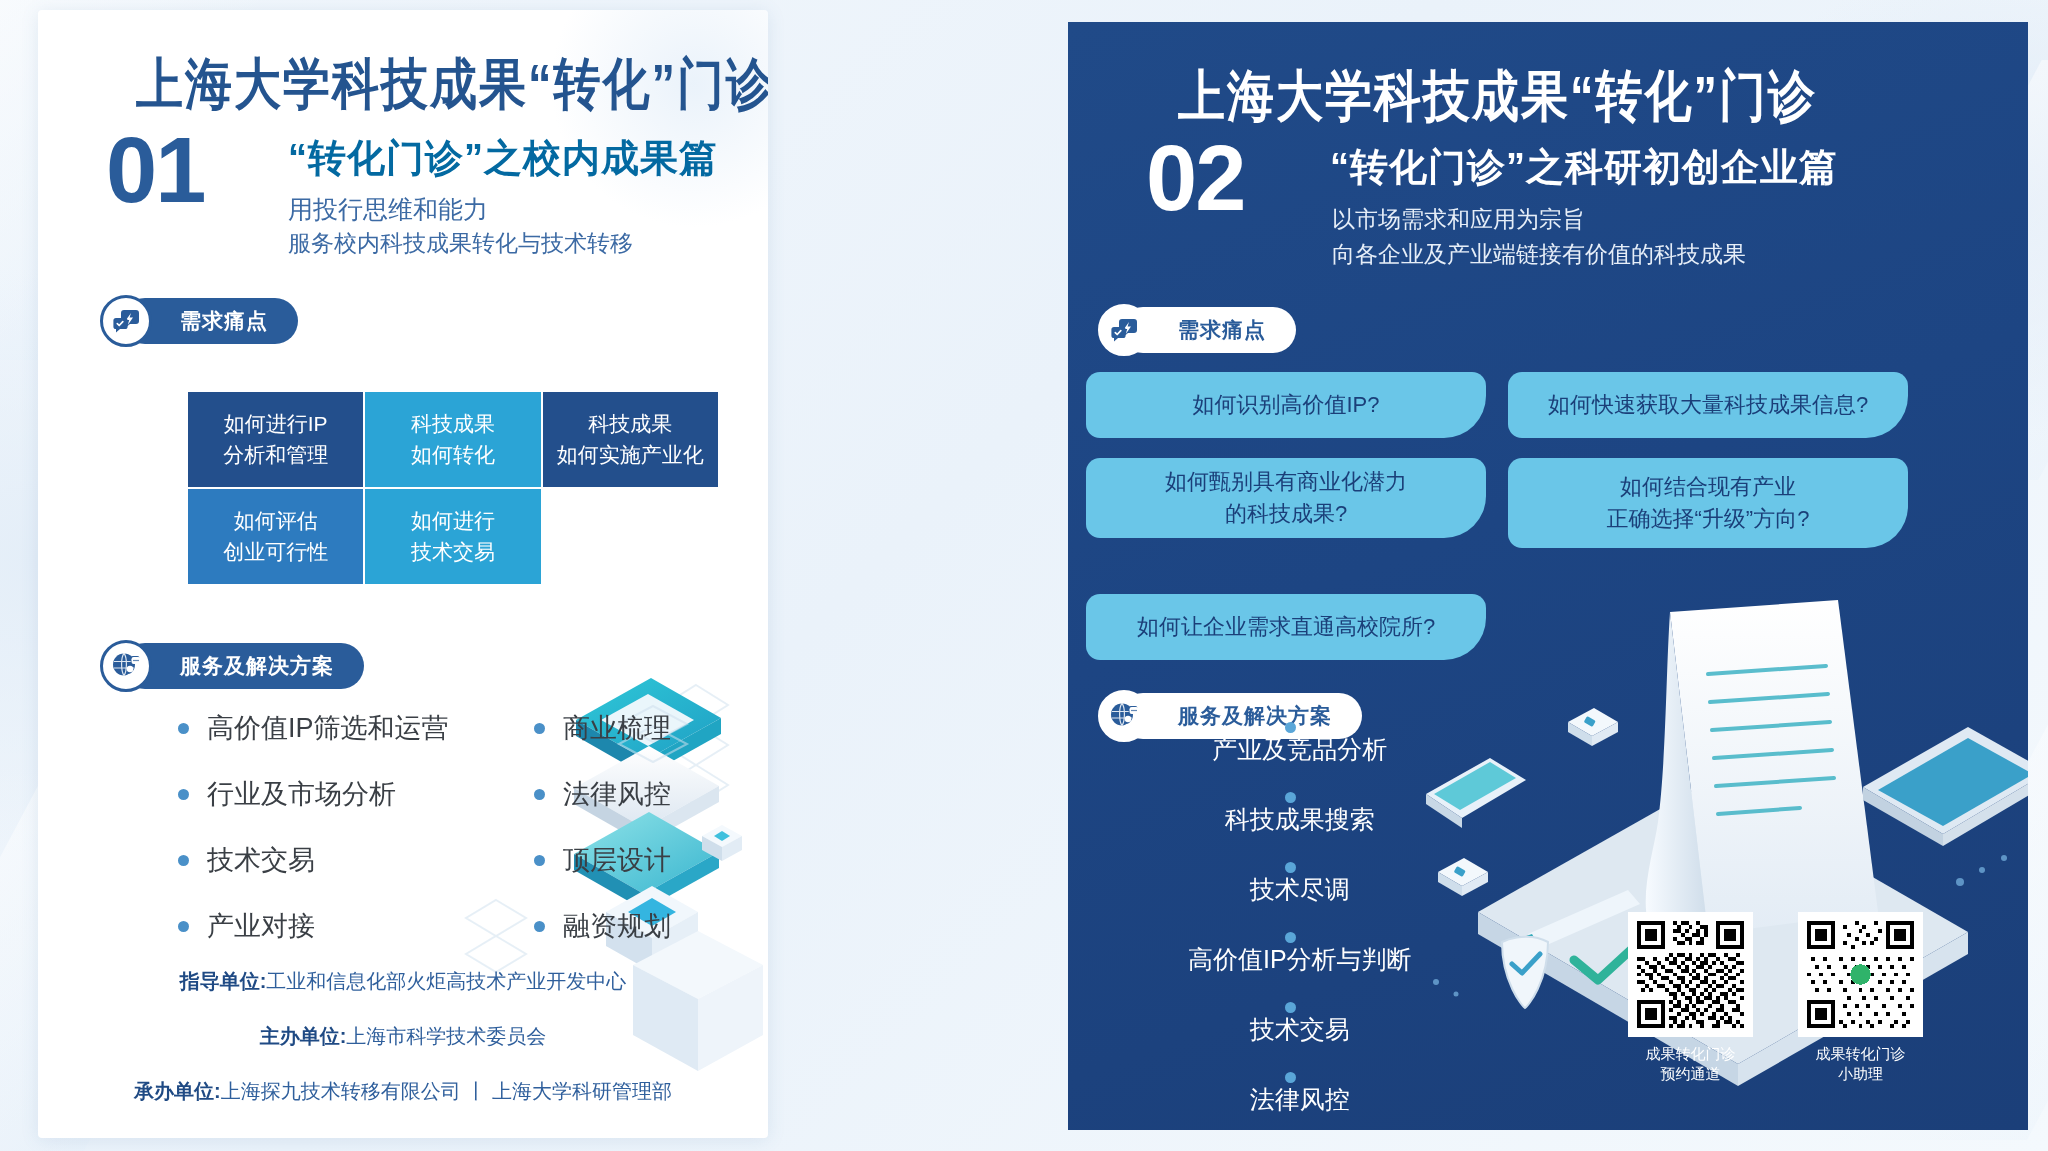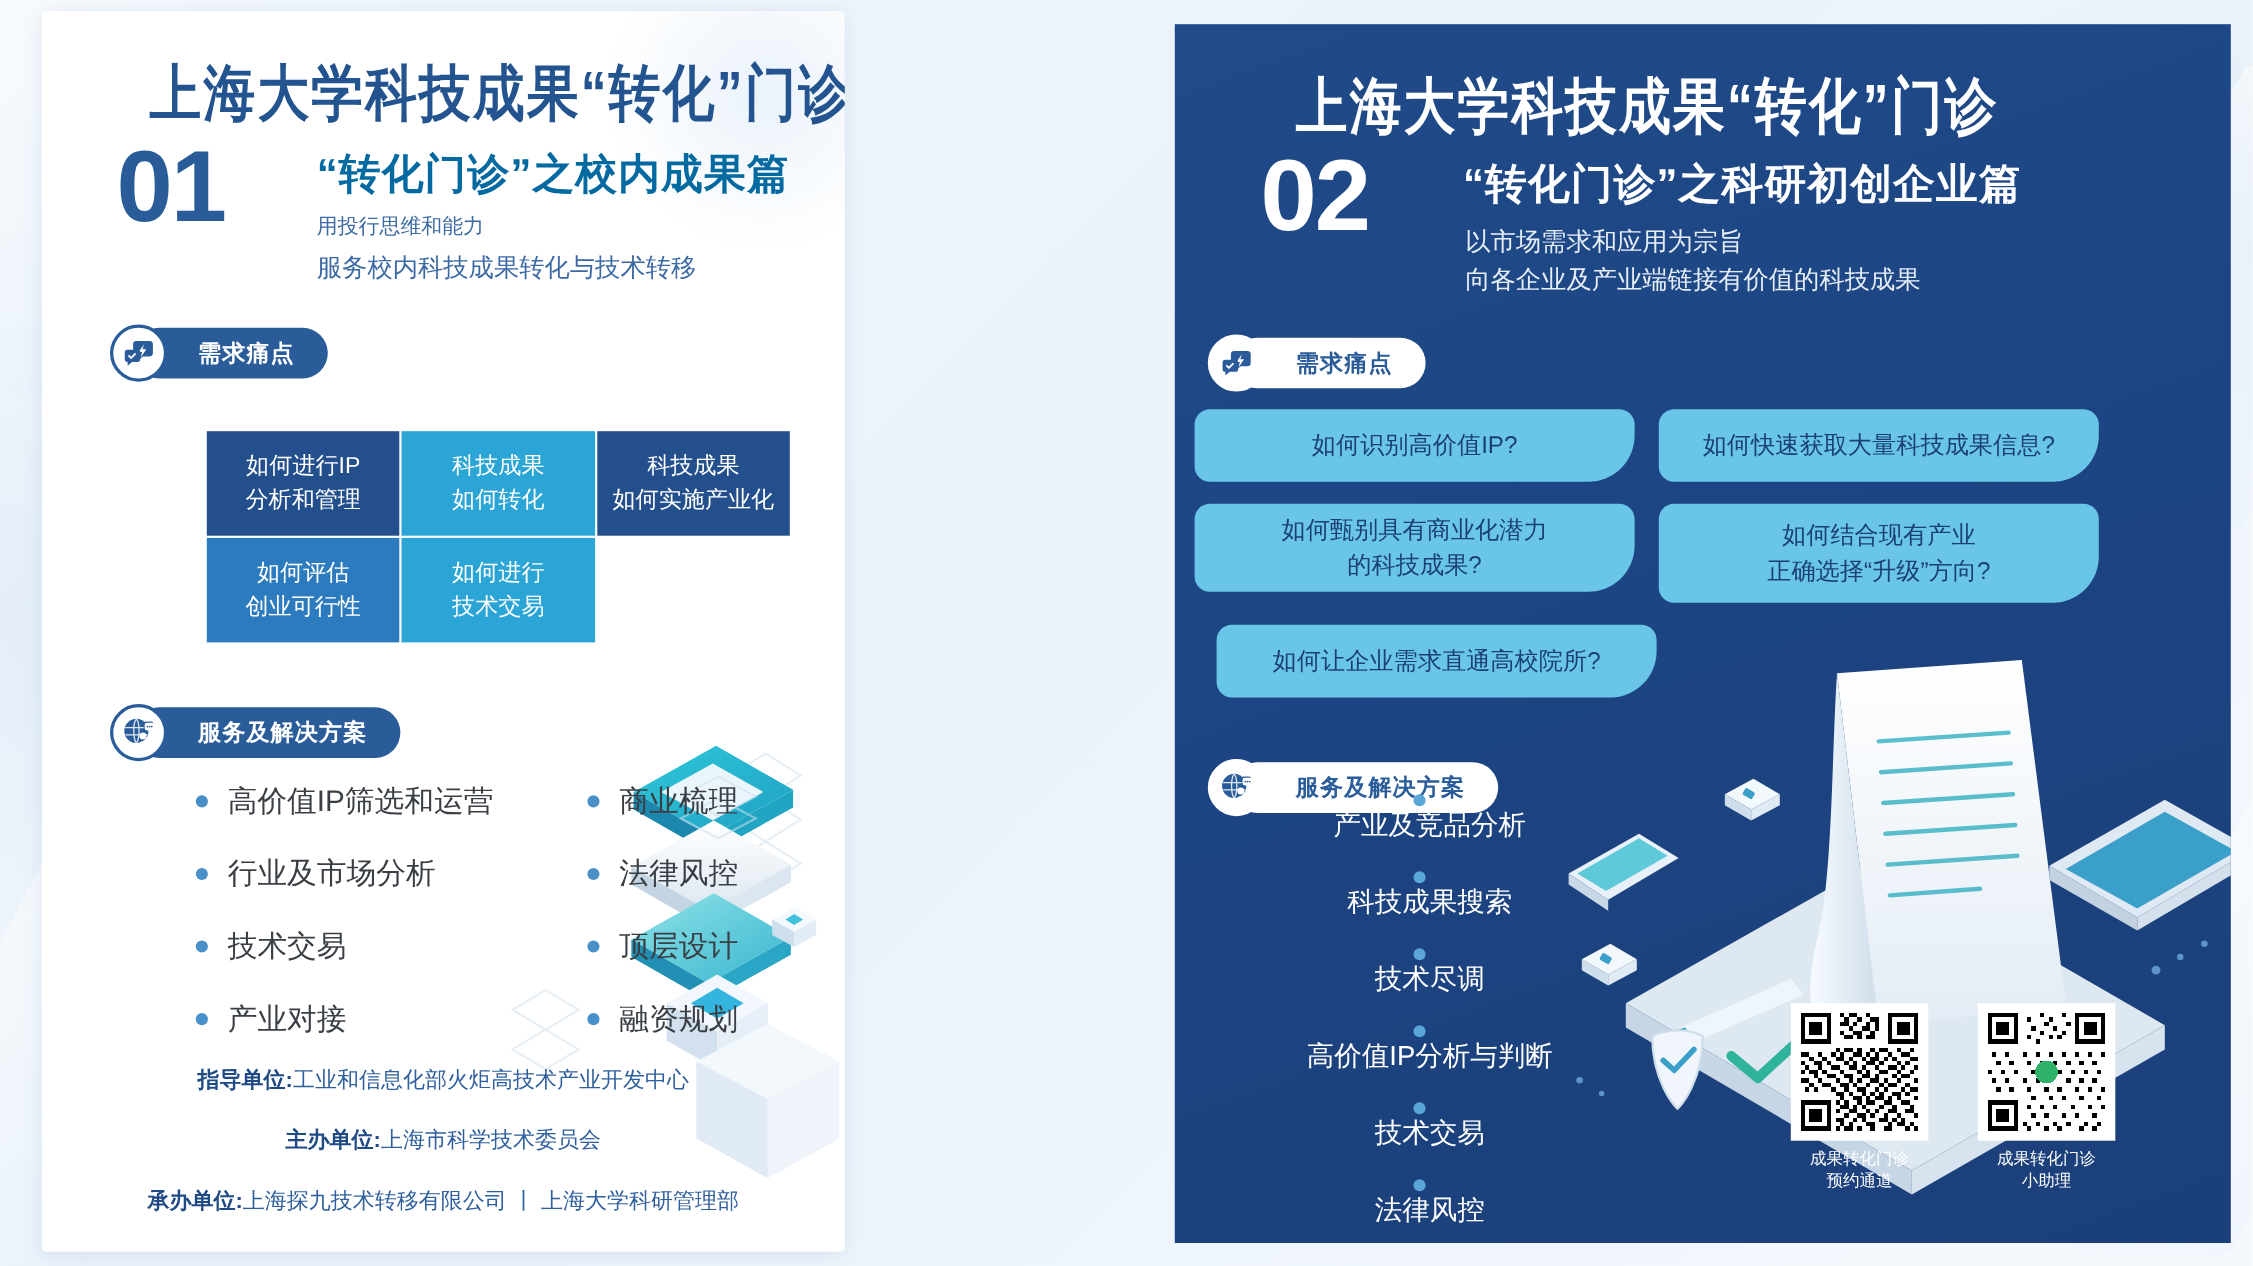--- a/index.html
+++ b/index.html
@@ -37,21 +37,21 @@
     overflow:hidden;
   }
 
   
   .maintitle{
     font-weight:bold; letter-spacing:2px; white-space:nowrap;
   }
   .t1-main{ position:absolute; left:98px; top:38px; font-size:47px; color:#24548f; transform:scaleY(1.18); transform-origin:left top;}
   .t1-num{ position:absolute; left:68px; top:118px; font-size:92px; font-weight:bold; color:#2a5c9a; letter-spacing:-2px; line-height:.92;}
   .t1-sub{ position:absolute; left:250px; top:123px; font-size:38px; font-weight:bold; color:#0369a1; white-space:nowrap; letter-spacing:1px;}
-  .t1-d1{ position:absolute; left:250px; top:183px; font-size:19px; color:#3c6aa4; white-space:nowrap;}
+  .t1-d1{ position:absolute; left:250px; top:183px; font-size:25px; color:#3c6aa4; white-space:nowrap;}
   .t1-d2{ position:absolute; left:250px; top:218px; font-size:23px; color:#3c6aa4; white-space:nowrap;}
 
   .t2-main{ position:absolute; left:110px; top:38px; font-size:47px; color:#ffffff; transform:scaleY(1.18); transform-origin:left top; letter-spacing:2px; font-weight:bold; white-space:nowrap;}
   .t2-num{ position:absolute; left:78px; top:114px; font-size:92px; font-weight:bold; color:#ffffff; letter-spacing:-2px; line-height:.92;}
   .t2-sub{ position:absolute; left:262px; top:120px; font-size:38px; font-weight:bold; color:#ffffff; white-space:nowrap; letter-spacing:1px;}
   .t2-d1{ position:absolute; left:264px; top:182px; font-size:23px; color:#e6eef8; white-space:nowrap;}
   .t2-d2{ position:absolute; left:264px; top:217px; font-size:23px; color:#e6eef8; white-space:nowrap;}
 
   
   .badge{ position:absolute; display:flex; align-items:center; height:52px;text-align:center;}
@@ -414,21 +414,21 @@
   </div>
   <div class="bub" style="left:440px; top:350px; width:400px; height:66px;">
     <span>如何快速获取大量科技成果信息?</span>
   </div>
   <div class="bub" style="left:18px; top:436px; width:400px; height:80px;">
     <span><span>如何甄别具有商业化潜力</span><br><span>的科技成果?</span></span>
   </div>
   <div class="bub" style="left:440px; top:436px; width:400px; height:90px;">
     <span><span>如何结合现有产业</span><br><span>正确选择“升级”方向?</span></span>
   </div>
-  <div class="bub" style="left:18px; top:546px; width:400px; height:66px;margin-left:20px;">
+  <div class="bub" style="left:18px; top:572px; width:400px; height:66px;">
     <span>如何让企业需求直通高校院所?</span>
   </div>
 
   <div class="badge light" style="left:30px; top:668px;">
     <div class="bar">
         <span>服务及解决方案</span>
       </div>
     <div class="circ">
       <svg width="32" height="32" viewBox="0 0 32 32">
         <circle cx="14" cy="14.5" r="11" fill="#2a5c9a"></circle>

